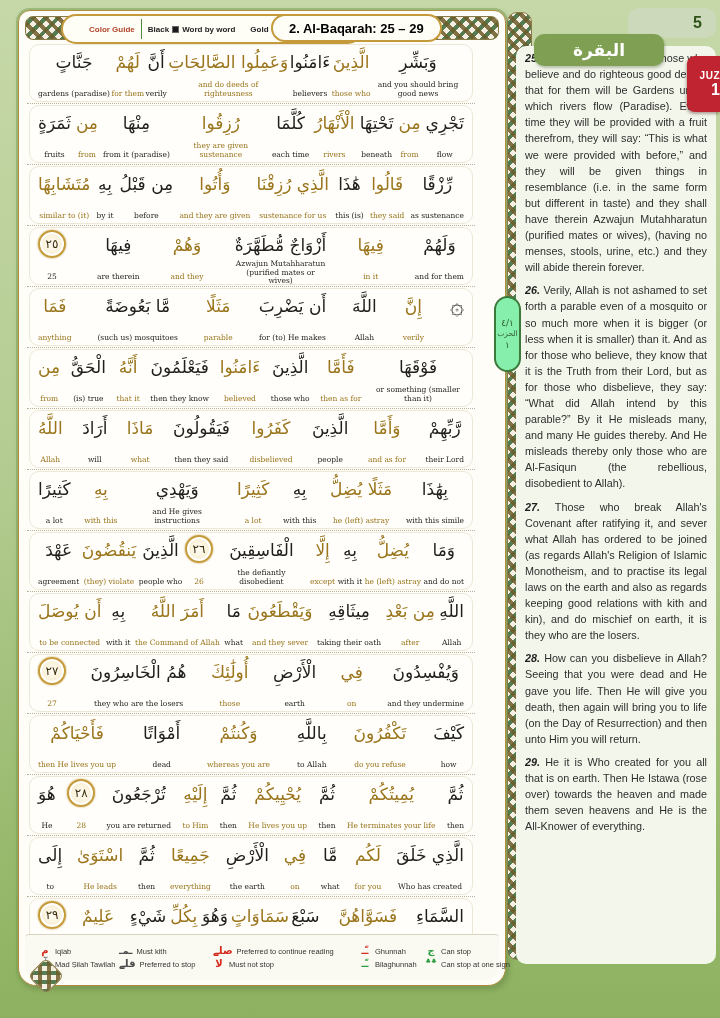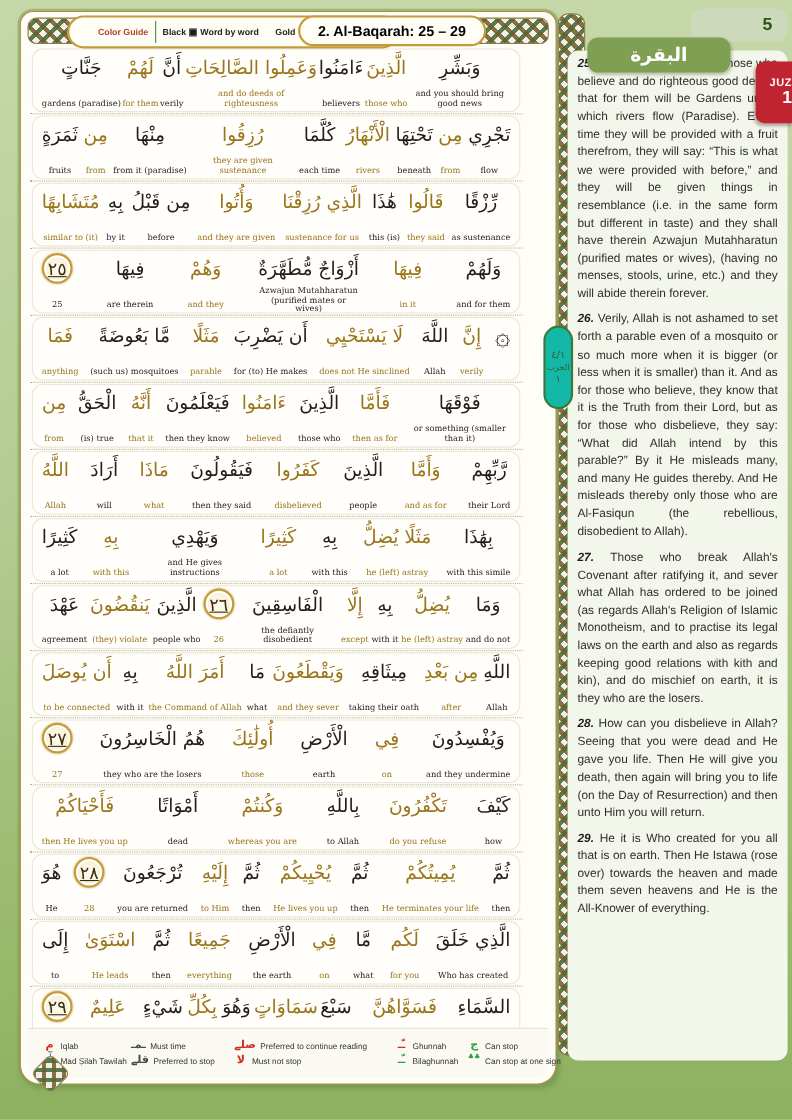--- a/index.html
+++ b/index.html
@@ -60,28 +60,28 @@
     padding:0 8px; background:#fffefb;
   }
   .w { display:flex; flex-direction:column; justify-content:space-between; align-items:center; padding-top:2px; min-width:0; }
   .ar { font-family:"DejaVu Sans",sans-serif; font-size:17px; line-height:30px; white-space:nowrap; }
   .gl { font-family:"DejaVu Serif",serif; font-size:7.5px; line-height:8.5px; text-align:center; direction:ltr; max-width:92px; padding-bottom:3px; }
   .black .ar,.black .gl { color:#211f1b; }
   .gold .ar,.gold .gl { color:#9a751c; }
   .medal-c { align-self:center; width:28px; height:28px; border-radius:50%;
     border:2px solid #c49a3a; box-shadow:0 0 0 2px #fff inset, 0 0 2px #c49a3a;
     display:flex; align-items:center; justify-content:center;
-    font-family:"DejaVu Sans",sans-serif; font-size:16px; color:#3a2d10; background:radial-gradient(#fffdf4,#f4e7c3);text-decoration:underline;
+    font-family:"DejaVu Sans",sans-serif; font-size:12px; color:#3a2d10; background:radial-gradient(#fffdf4,#f4e7c3);
   }
   .ornm { font-size:24px; color:#c49a3a; line-height:30px; }
 
   
   .hizb {
     position:absolute; left:494px; top:296px; width:27px; height:76px; z-index:6;
-    background:#14b8a6; border:2px solid #3c7a3c; border-radius:14px;
+    background:#86efac; border:2px solid #3c7a3c; border-radius:14px;
     display:flex; flex-direction:column; align-items:center; justify-content:center; gap:1px;
     font-family:"DejaVu Sans",sans-serif; color:#2f5d2f; font-size:9px; line-height:10px;
   }
   .hizb .hz-word { font-size:7.5px; }
 
   
   .legend {
     position:absolute; left:6px; right:6px; bottom:5px; height:46px; z-index:4;
     background:#fbfaf2; border-top:1px solid #d8d3c0; border-radius:4px 4px 14px 14px;
     display:grid; grid-template-columns:80px 94px 146px 66px 88px; align-content:center;
@@ -295,24 +295,20 @@
               <div class="gl"></div>
             </div>
             <div class="w gold">
               <div class="ar">إِنَّ</div>
               <div class="gl">verily</div>
             </div>
             <div class="w black">
               <div class="ar">اللَّهَ</div>
               <div class="gl">Allah</div>
             </div>
-            <div class="w gold">
-              <div class="ar">لَا يَسْتَحْيِي</div>
-              <div class="gl">does not He sinclined</div>
-            </div>
             <div class="w black">
               <div class="ar">أَن يَضْرِبَ</div>
               <div class="gl">for (to) He makes</div>
             </div>
             <div class="w gold">
               <div class="ar">مَثَلًا</div>
               <div class="gl">parable</div>
             </div>
             <div class="w black">
               <div class="ar">مَّا بَعُوضَةً</div>
@@ -682,21 +678,21 @@
         </div>
       </div>
 
     <div class="legend">
         <div class="lg-item">
           <span class="lg-glyph" style="color: rgb(212, 43, 30);">م</span>
           <span>Iqlab</span>
         </div>
         <div class="lg-item">
           <span class="lg-glyph" style="color: rgb(74, 74, 74);">ـمـ</span>
-          <span>Must time</span>
+          <span>Must kith</span>
         </div>
         <div class="lg-item">
           <span class="lg-glyph" style="color: rgb(212, 43, 30);">صلے</span>
           <span>Preferred to continue reading</span>
         </div>
         <div class="lg-item">
           <span class="lg-glyph" style="color: rgb(212, 43, 30);">ـّـ</span>
           <span>Ghunnah</span>
         </div>
         <div class="lg-item">

